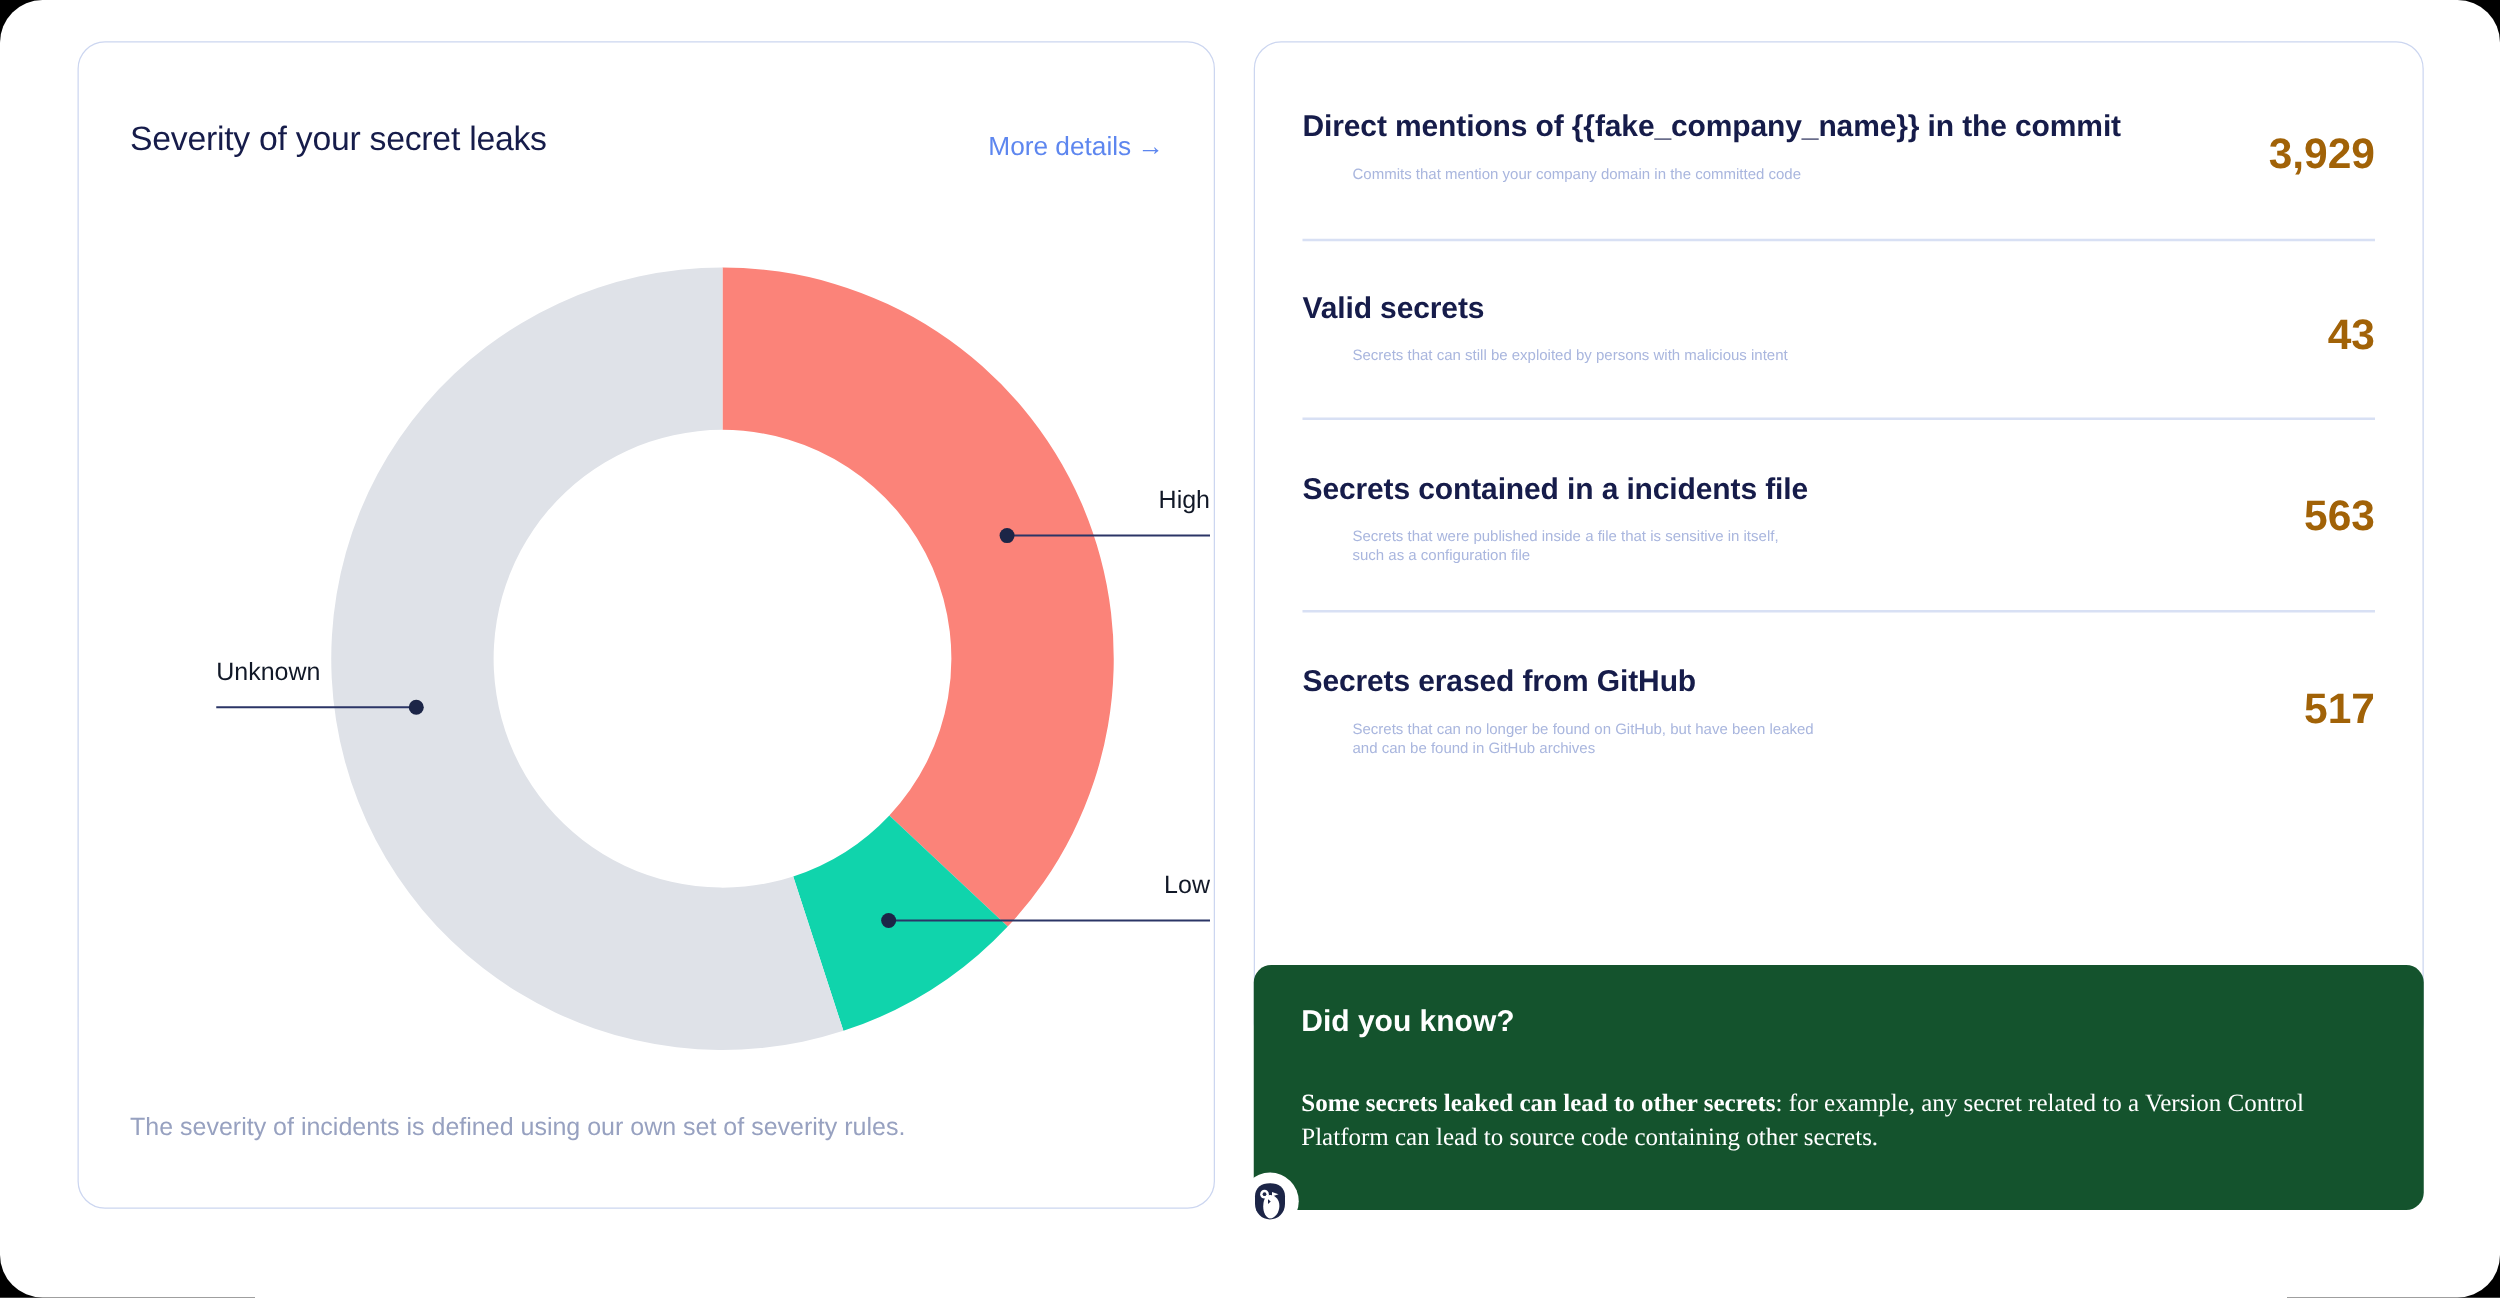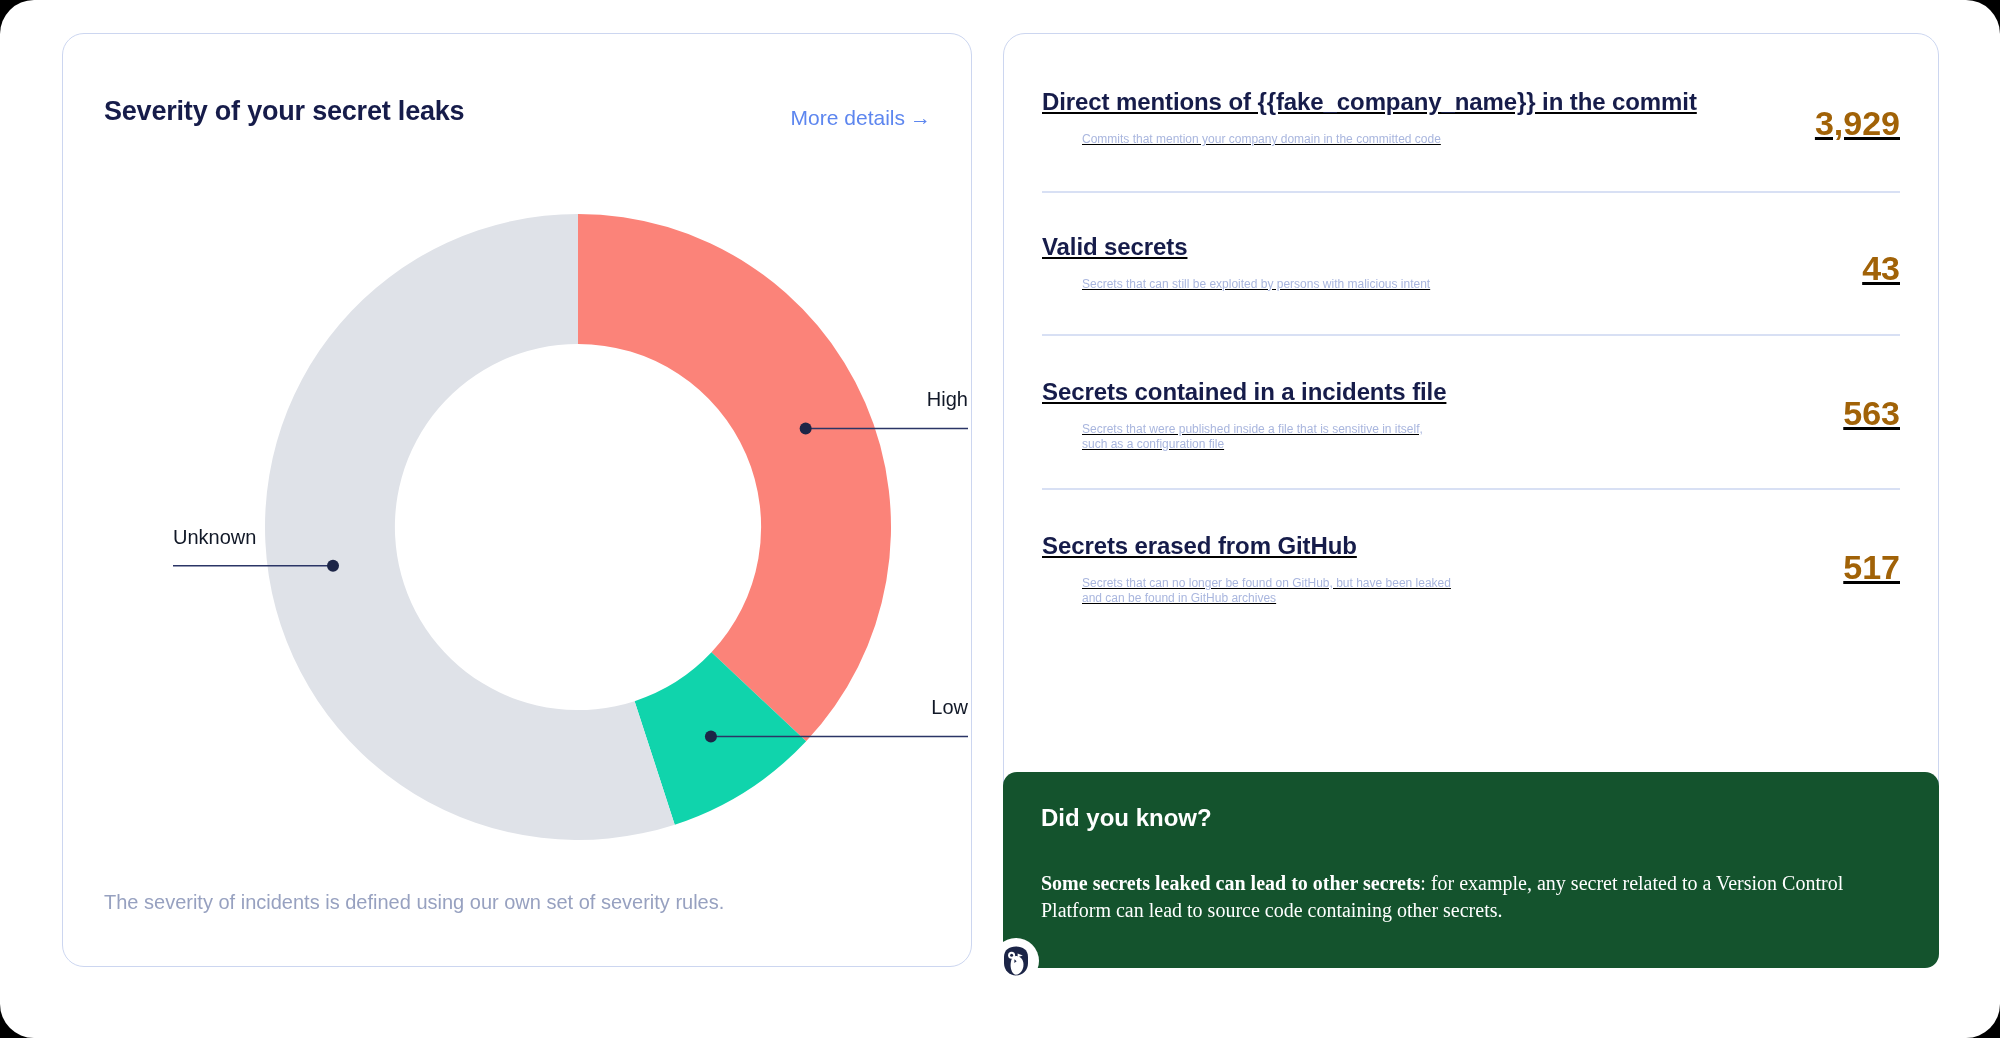--- a/index.html
+++ b/index.html
@@ -33,21 +33,21 @@
     background: #ffffff;
     border: 1.5px solid #ccd6f0;
     border-radius: 22px;
   }
 
   #severity-title {
     position: absolute;
     left: 41px;
     top: 62px;
     font-size: 27px;
-    font-weight: bold;
+    font-weight: normal;
     color: #161c4a;
     letter-spacing: -0.2px;
   }
 
   #more-details-link {
     position: absolute;
     right: 40px;
     top: 72px;
     font-size: 21px;
     color: #5d86ef;
@@ -85,21 +85,20 @@
   
   #metrics-card {
     position: absolute;
     left: 1003px;
     top: 33px;
     width: 936px;
     height: 808px;
     background: #ffffff;
     border: 1.5px solid #ccd6f0;
     border-radius: 22px;
-    text-decoration: underline;
   }
 
   .metric-row {
     position: relative;
     padding: 0 38px;
     display: flex;
     align-items: flex-start;
     justify-content: space-between;
   }
   .metric-text { flex: 1 1 auto; padding-right: 18px; }

